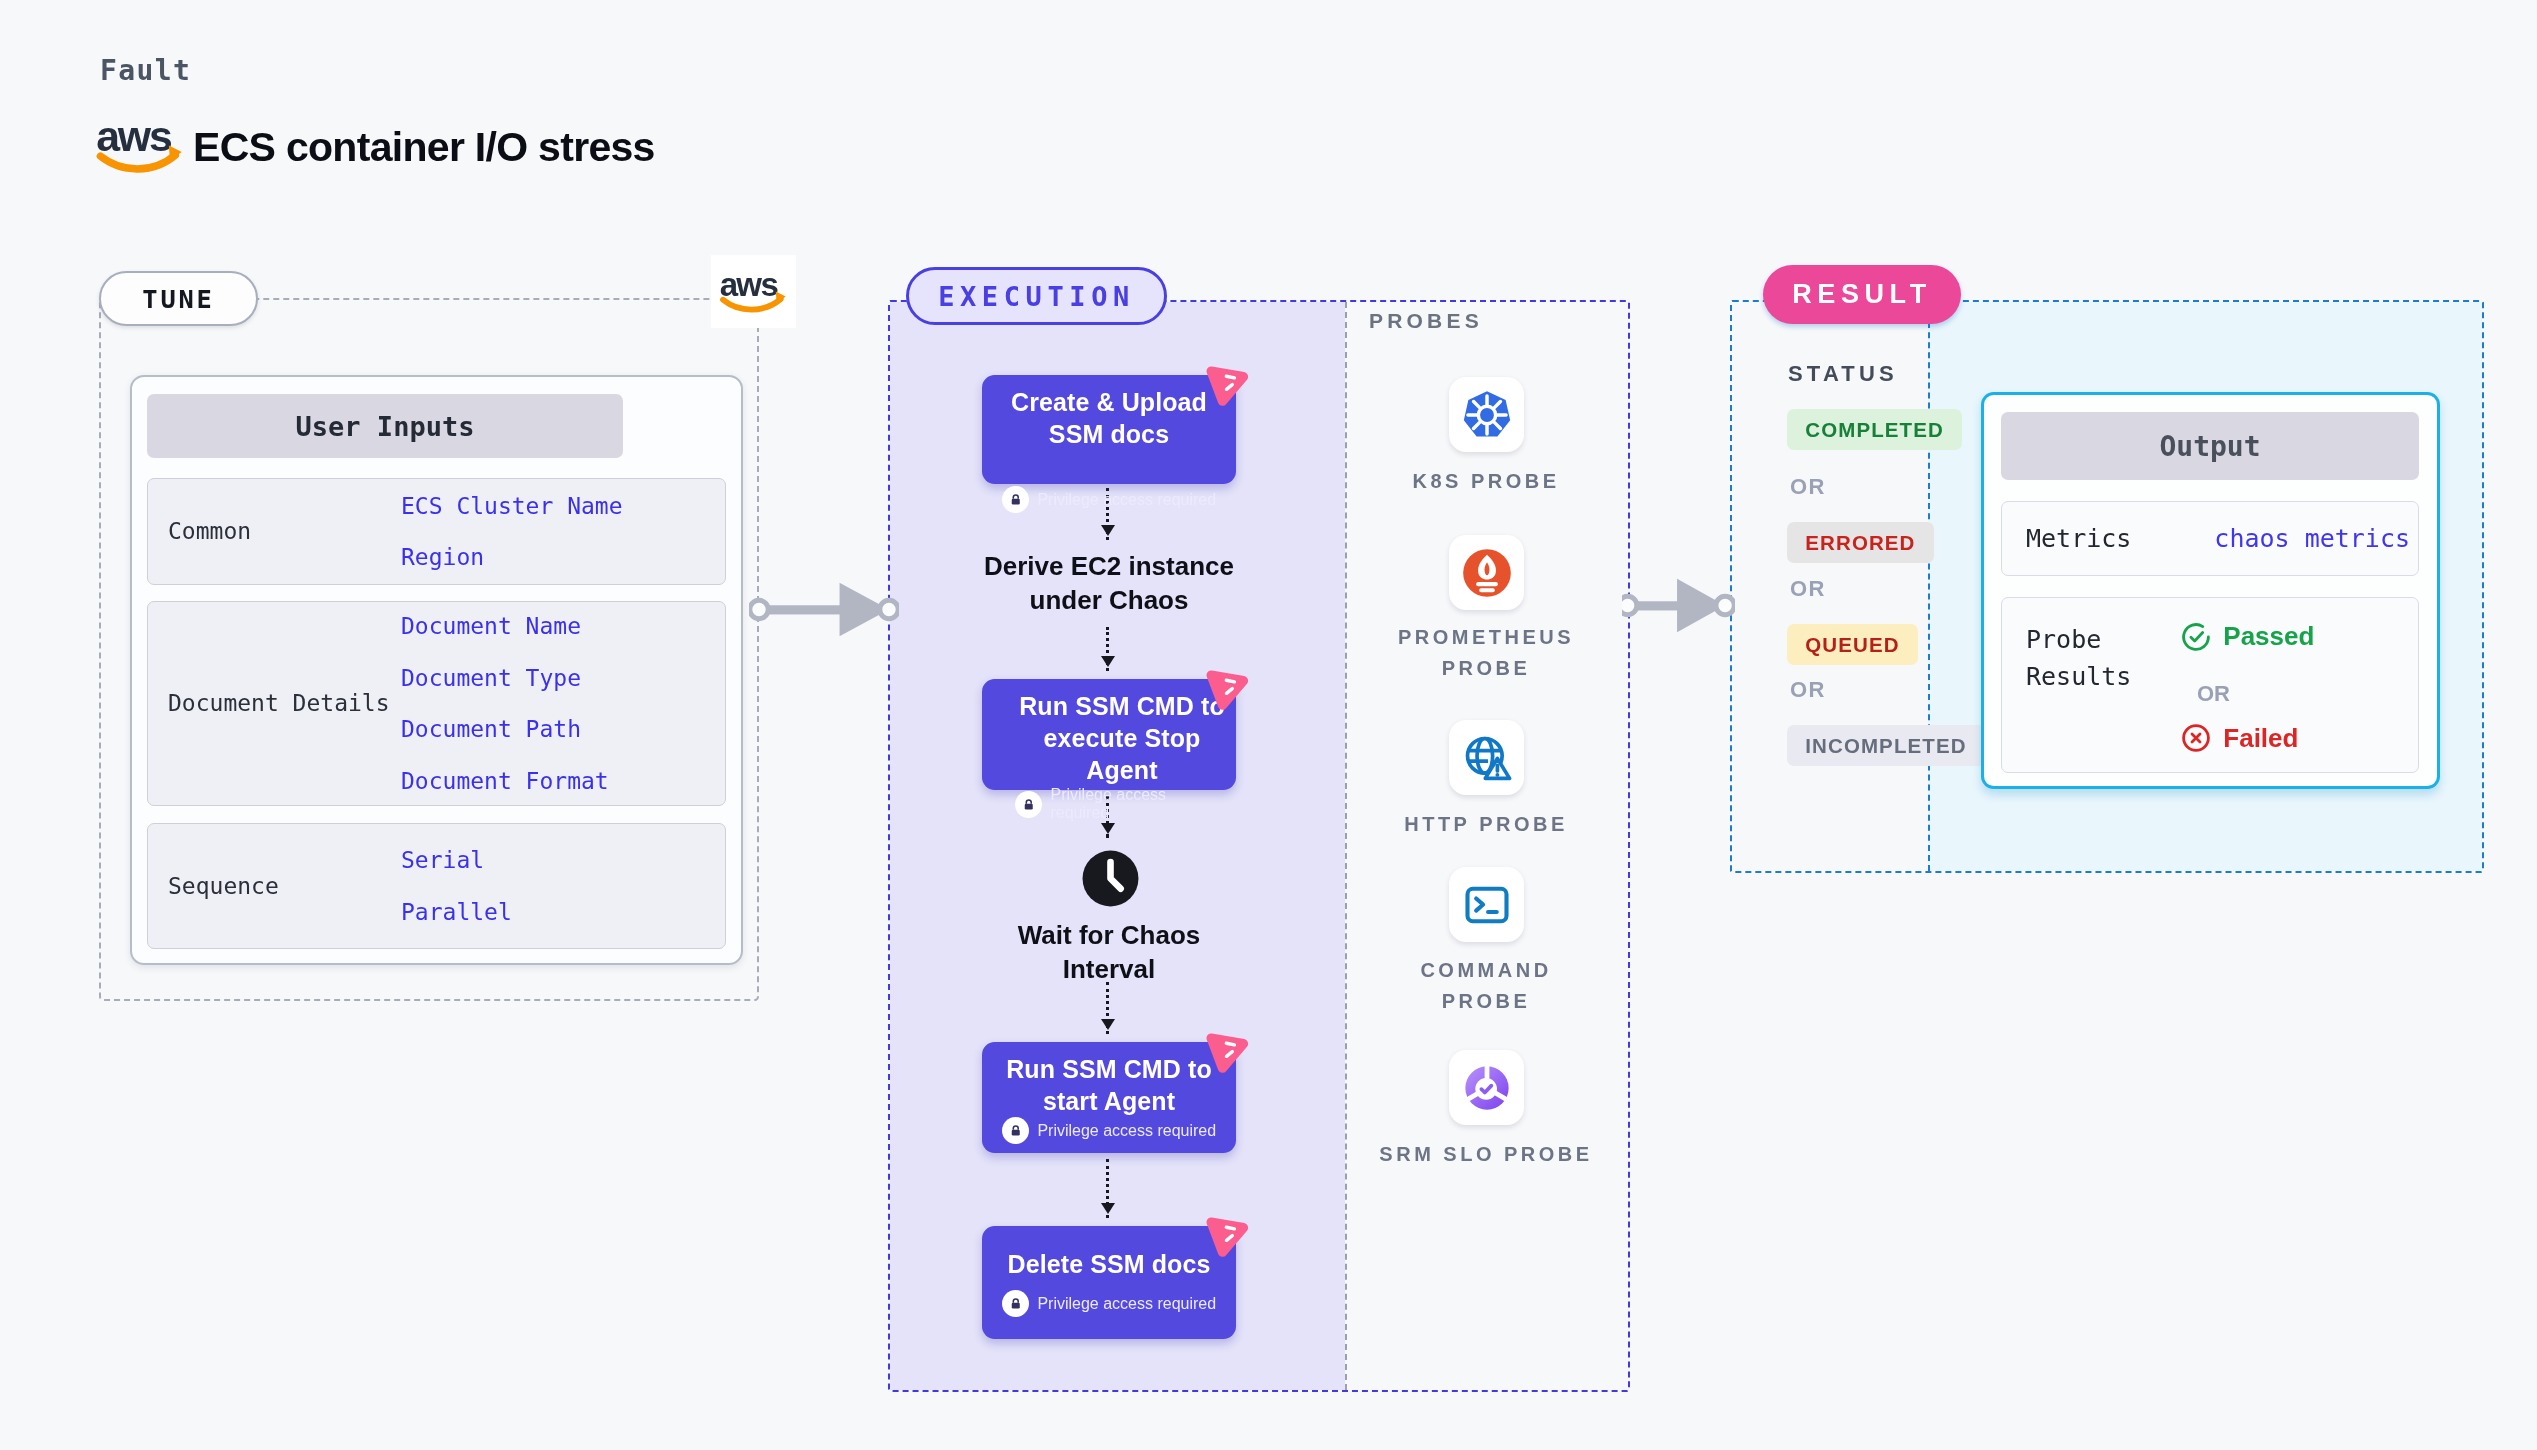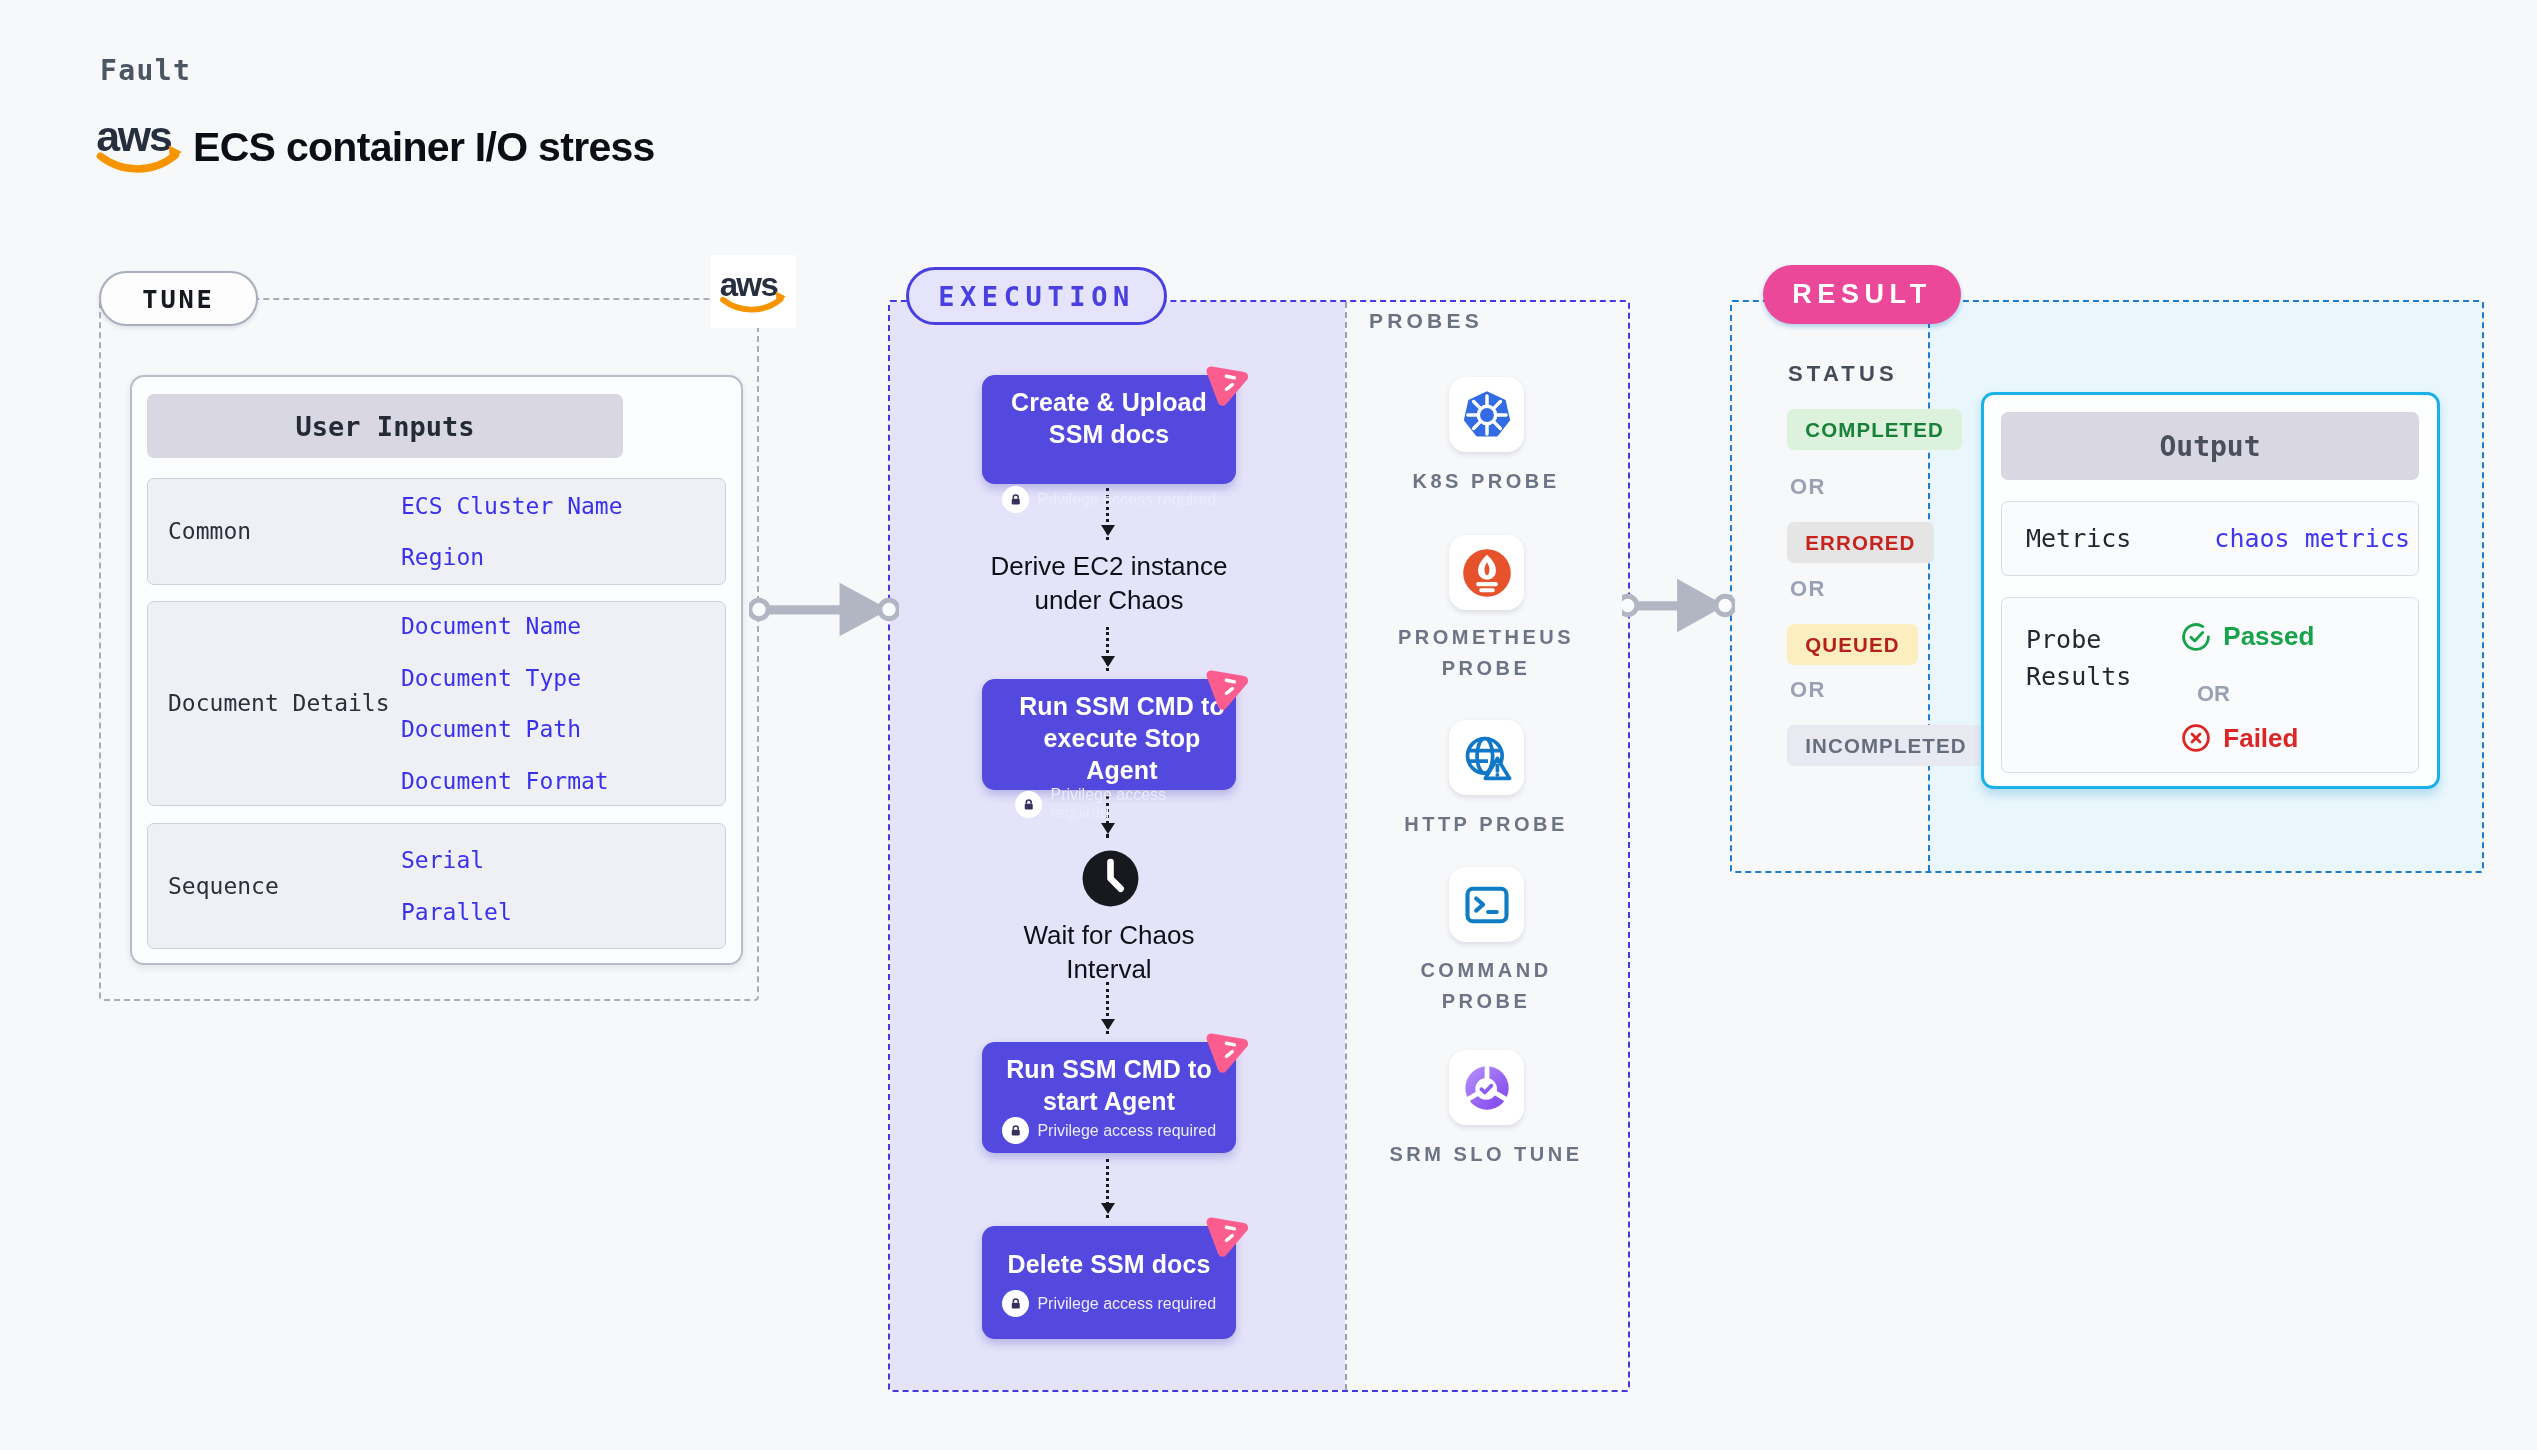--- a/index.html
+++ b/index.html
@@ -59,21 +59,21 @@
             padding:11.3px 7px;z-index:3;box-shadow:0 4.2px 8.5px rgba(60,50,180,.25);}
   .step-title{font-size:25px;font-weight:700;text-align:center;line-height:1.28;letter-spacing:0.1px;}
   .privilege{display:flex;align-items:center;gap:8.5px;}
   .privilege .lock-badge{width:27px;height:27px;border-radius:50%;background:#ffffff;
             display:flex;align-items:center;justify-content:center;}
   .privilege span{font-size:16px;font-weight:500;color:#eceafd;}
   .chaos-flag{position:absolute;right:-14px;top:-15.5px;width:45px;height:45px;transform:rotate(-14deg);}
   .connector{border-left:3.5px dotted #16181d;z-index:2;}
   .connector::after{content:"";position:absolute;left:-8.5px;bottom:-2.8px;
             border:7px solid transparent;border-top:11.3px solid #16181d;}
-  .step-caption{font-size:26px;font-weight:400;color:#0d1016;text-align:center;line-height:1.3;z-index:3;}
+  .step-caption{font-size:26px;font-weight:700;color:#0d1016;text-align:center;line-height:1.3;z-index:3;}
   .clock-wrap{left:1080px;top:848px;width:61px;height:61px;z-index:3;}
 
   
   .probes-label{left:1369px;top:309px;font-size:21px;font-weight:700;color:#6b7280;letter-spacing:4.2px;}
   .probe-tile{width:75px;height:75px;background:#ffffff;border-radius:17px;
               box-shadow:0 2.1px 5.6px rgba(40,50,80,.12);display:flex;align-items:center;justify-content:center;}
   .probe-name{width:226px;text-align:center;font-size:20px;font-weight:700;color:#6d7486;
               letter-spacing:3.5px;line-height:1.55;}
   .t-k8s{left:1449px;top:377px;}   .l-k8s{left:1373px;top:466px;}
   .t-prom{left:1449px;top:535px;}  .l-prom{left:1373px;top:622px;}
@@ -326,21 +326,21 @@
         </linearGradient>
       </defs>
       <circle cx="12" cy="12" r="10" fill="url(#srmgrad)"></circle>
       <g stroke="#ffffff" stroke-width="2.2" stroke-linecap="round">
         <path d="M12 12 L12 2.2 M12 12 L20.5 17 M12 12 L3.5 17"></path>
       </g>
       <circle cx="11.6" cy="12.4" r="5" fill="#ffffff"></circle>
       <path d="M9.4 12.5 L11 14.1 L14 10.9" stroke="#8b5cf6" stroke-width="1.7" fill="none" stroke-linecap="round" stroke-linejoin="round"></path>
     </svg>
   </div>
-  <div class="abs probe-name l-srm">SRM SLO TUNE</div>
+  <div class="abs probe-name l-srm">SRM SLO PROBE</div>
 
   <svg class="abs flow-arrow" style="left:1622px;top:573px;" width="113" height="65" viewBox="0 0 160 92">
     <rect x="10" y="40" width="72" height="13" fill="#b2b6c3"></rect>
     <polygon points="78,8 78,84 146,46" fill="#b2b6c3"></polygon>
     <circle cx="8" cy="46" r="13" fill="#fbfcfe" stroke="#b2b6c3" stroke-width="7"></circle>
     <circle cx="146" cy="46" r="13" fill="#fbfcfe" stroke="#b2b6c3" stroke-width="7"></circle>
   </svg>
 
   <div class="abs result-box">
     <div class="result-cyan"></div>

